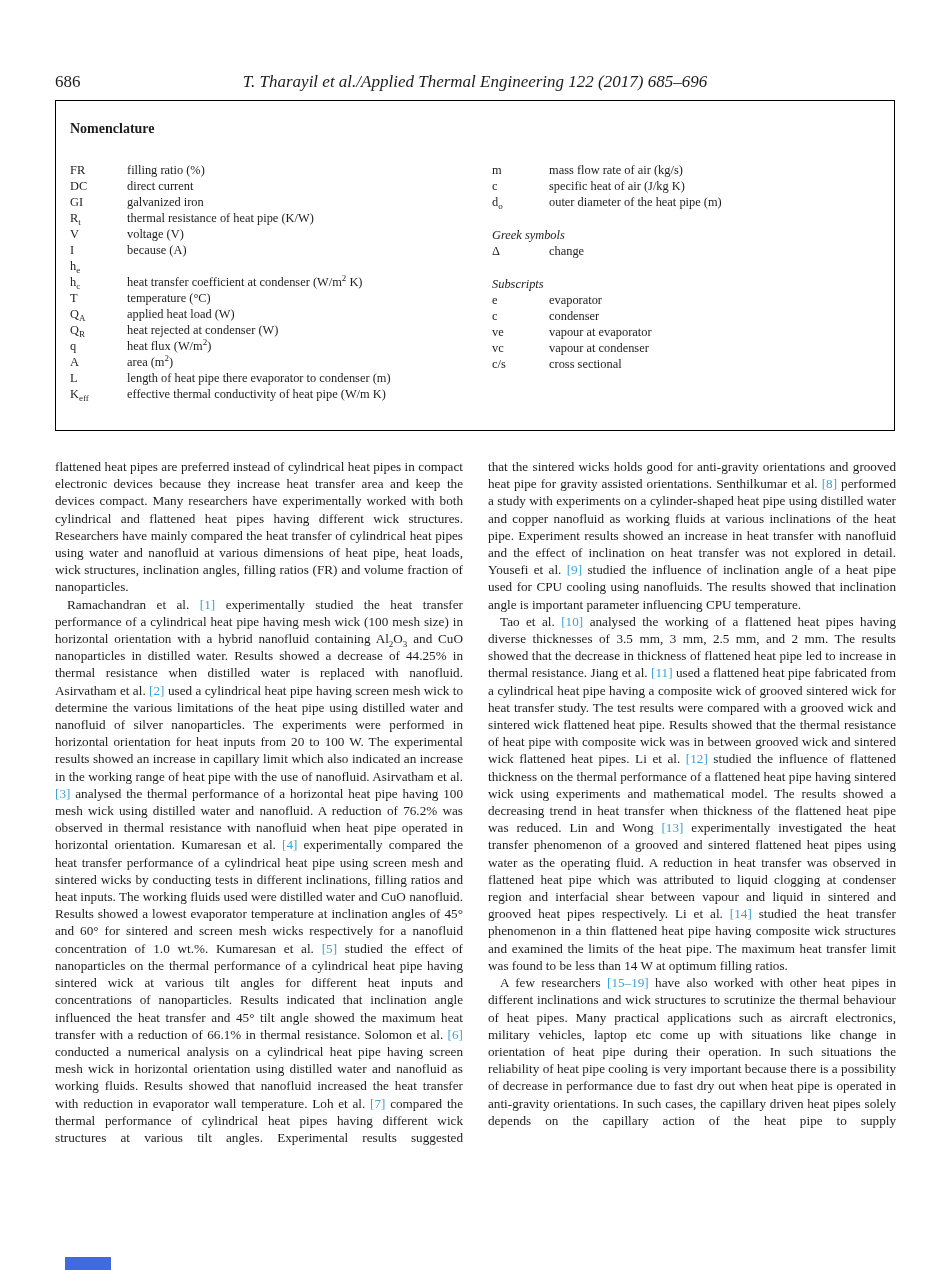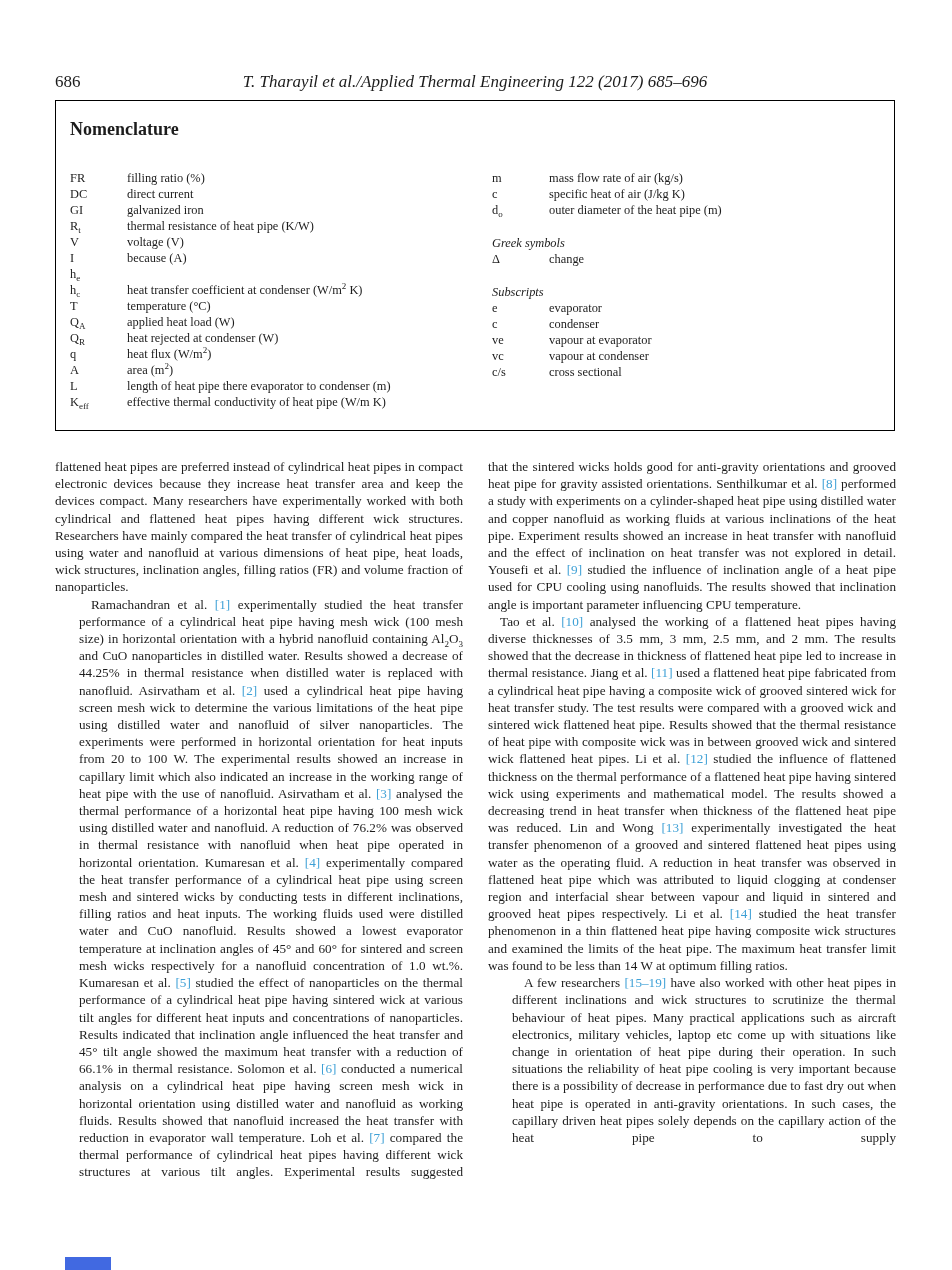--- a/index.html
+++ b/index.html
@@ -35,22 +35,22 @@
     position: absolute;
     left: 55px; top: 100px;
     width: 840px; height: 331px;
     border: 1px solid #000000;
     padding: 20px 14px 0 14px;
     font-size: 12.4px;
     line-height: 16px;
   }
   .nom-title {
     font-weight: bold;
-    font-size: 18px;
-    margin-bottom: 33px;
+    font-size: 14px;
+    margin-bottom: 25px;
   }
   .nom-columns { display: flex; }
   .nom-col-left  { width: 422px; flex-shrink: 0; }
   .nom-col-right { flex: 1; }
   .nom-row { display: flex; }
   .nom-sym { width: 57px; flex-shrink: 0; }
   .nom-def { flex: 1; }
   .nom-heading {
     font-style: italic;
     margin-top: 17px;
@@ -65,21 +65,21 @@
   }
   .body-col {
     width: 408px;
     flex-shrink: 0;
     font-size: 13.2px;
     line-height: 17.2px;
     text-align: justify;
   }
   .para { margin: 0; }
   .para.indented { text-indent: 12px; }
-  .para.cont { text-align-last: justify; margin-left: 24px; }
+  .para.cont { text-align-last: justify; }
   .cite { cursor: pointer; }
   
   .footer-mark {
     position: absolute;
     left: 65px; bottom: 0;
     width: 46px; height: 13px;
   }
 </style>
 <style>.cite{color:#3ea0d6;}.footer-mark{background:#4169e1;}.page{color:#1c1c1c;}.nomenclature-box{border-color:#000000;}</style></head>
 <body>

